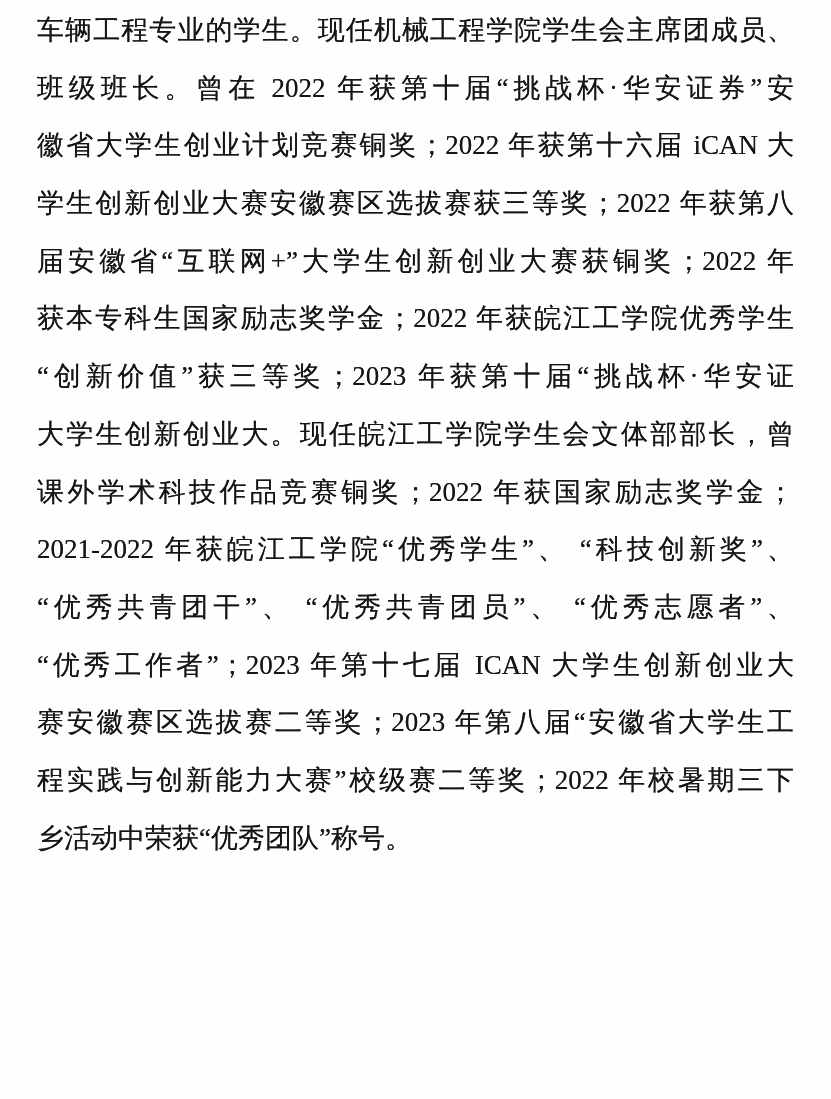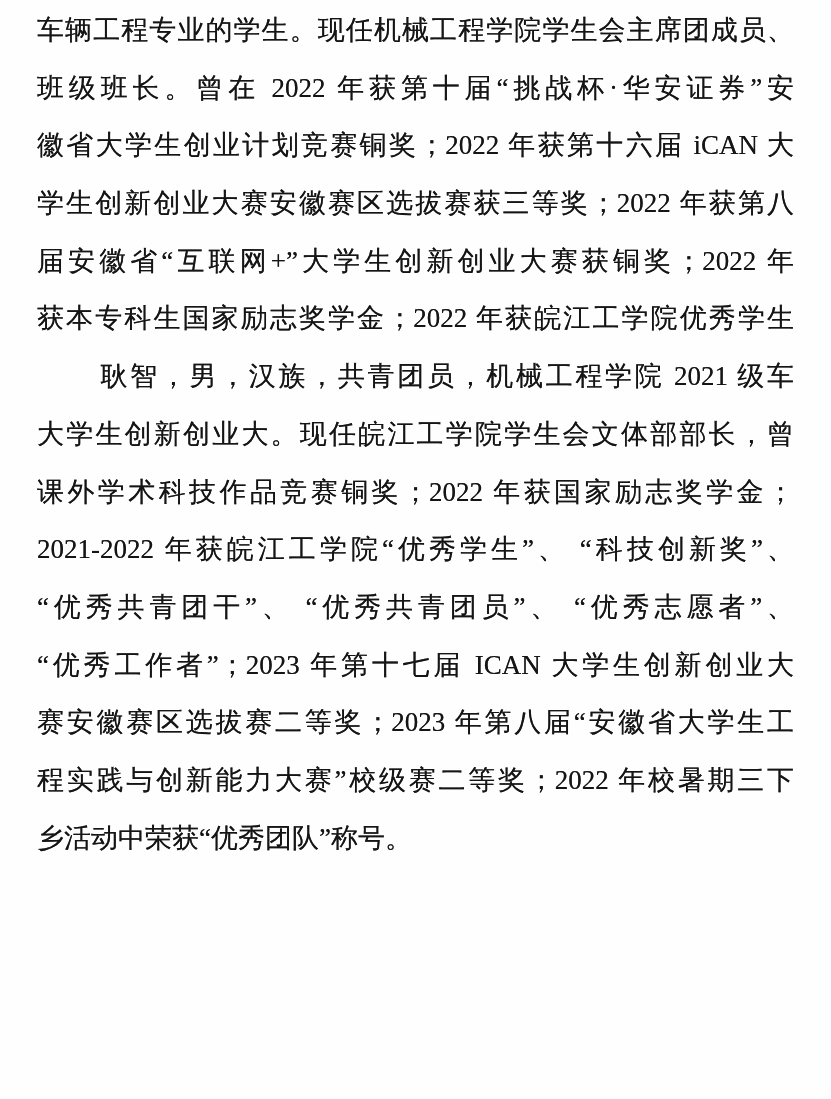--- a/index.html
+++ b/index.html
@@ -53,23 +53,23 @@
 
 <div class="page">
   <div class="doc-body" id="doc-body">
       <div class="paragraph">
         <div class="line">车辆工程专业的学生。现任机械工程学院学生会主席团成员、</div>
         <div class="line">班级班长。曾在 2022 年获第十届“挑战杯·华安证券”安</div>
         <div class="line">徽省大学生创业计划竞赛铜奖；2022 年获第十六届 iCAN 大</div>
         <div class="line">学生创新创业大赛安徽赛区选拔赛获三等奖；2022 年获第八</div>
         <div class="line">届安徽省“互联网+”大学生创新创业大赛获铜奖；2022 年</div>
         <div class="line">获本专科生国家励志奖学金；2022 年获皖江工学院优秀学生</div>
+        <div class="line">“创新价值”获三等奖；2023 年获第十届“挑战杯·华安证</div>
       </div>
       <div class="paragraph">
-        <div class="line indent-first">耿智，男，汉族，共青团员，机械工程学院 2021 级车</div>
         <div class="line">大学生创新创业大。现任皖江工学院学生会文体部部长，曾</div>
         <div class="line">课外学术科技作品竞赛铜奖；2022 年获国家励志奖学金；</div>
         <div class="line">2021-2022 年获皖江工学院“优秀学生”、 “科技创新奖”、</div>
         <div class="line">“优秀共青团干”、 “优秀共青团员”、 “优秀志愿者”、</div>
         <div class="line">“优秀工作者”；2023 年第十七届 ICAN 大学生创新创业大</div>
         <div class="line">赛安徽赛区选拔赛二等奖；2023 年第八届“安徽省大学生工</div>
         <div class="line">程实践与创新能力大赛”校级赛二等奖；2022 年校暑期三下</div>
         <div class="line para-end">乡活动中荣获“优秀团队”称号。</div>
       </div>
     </div>

